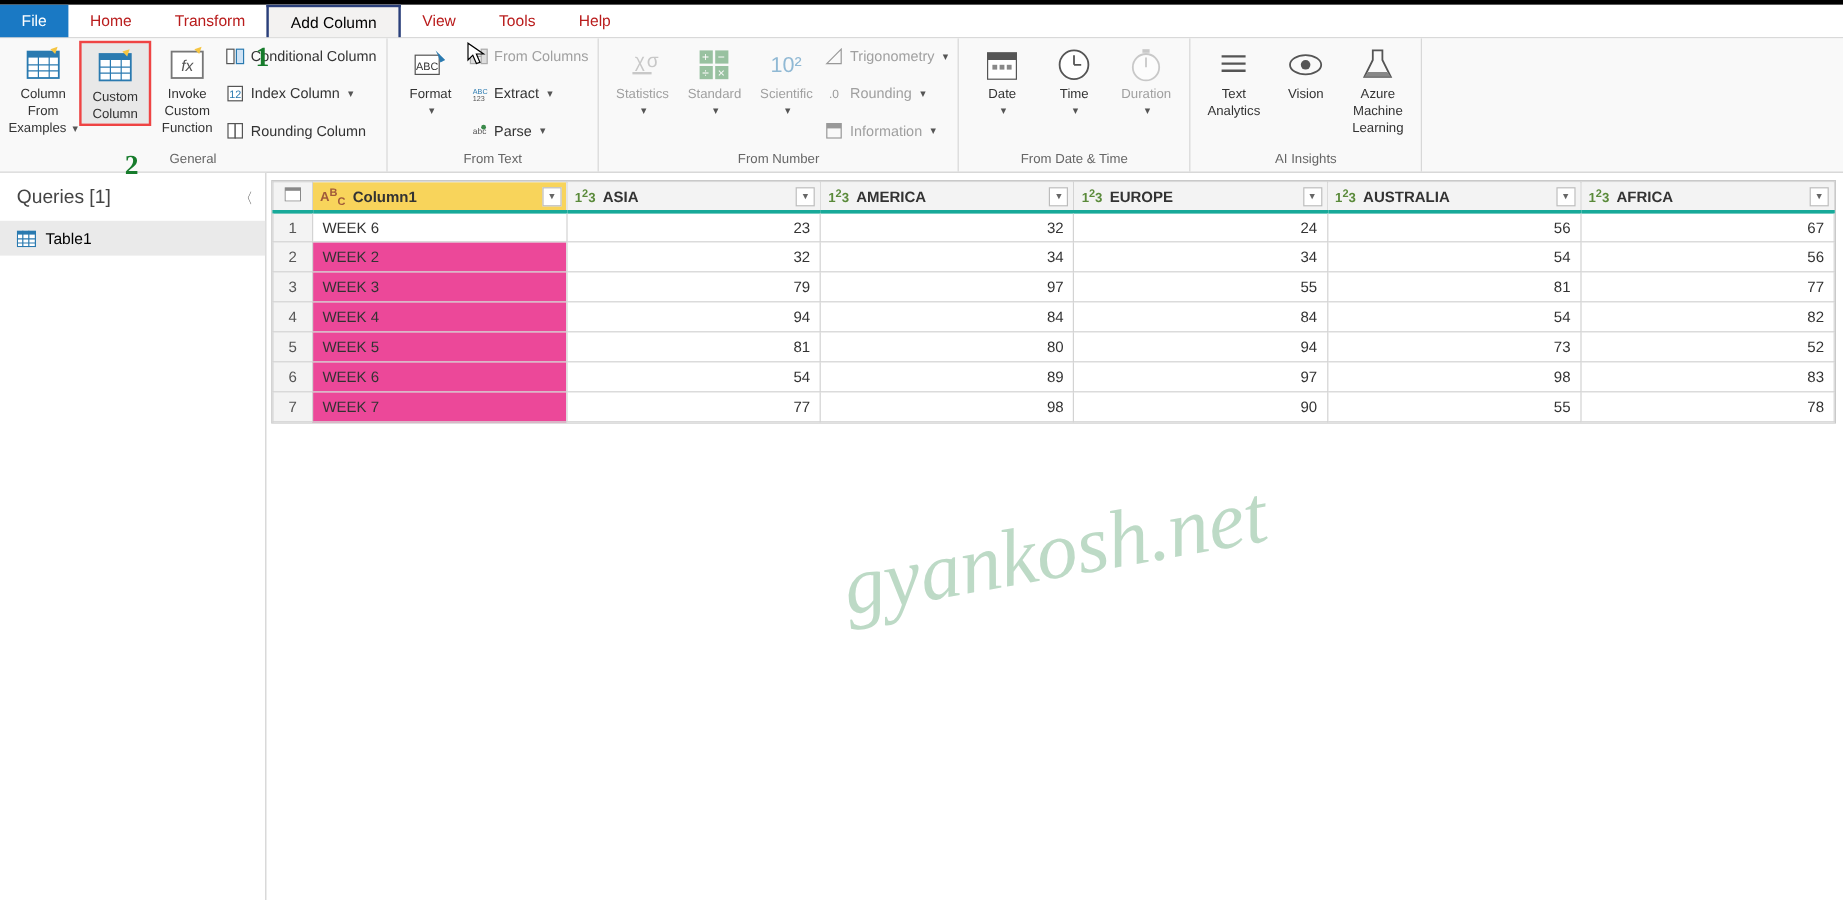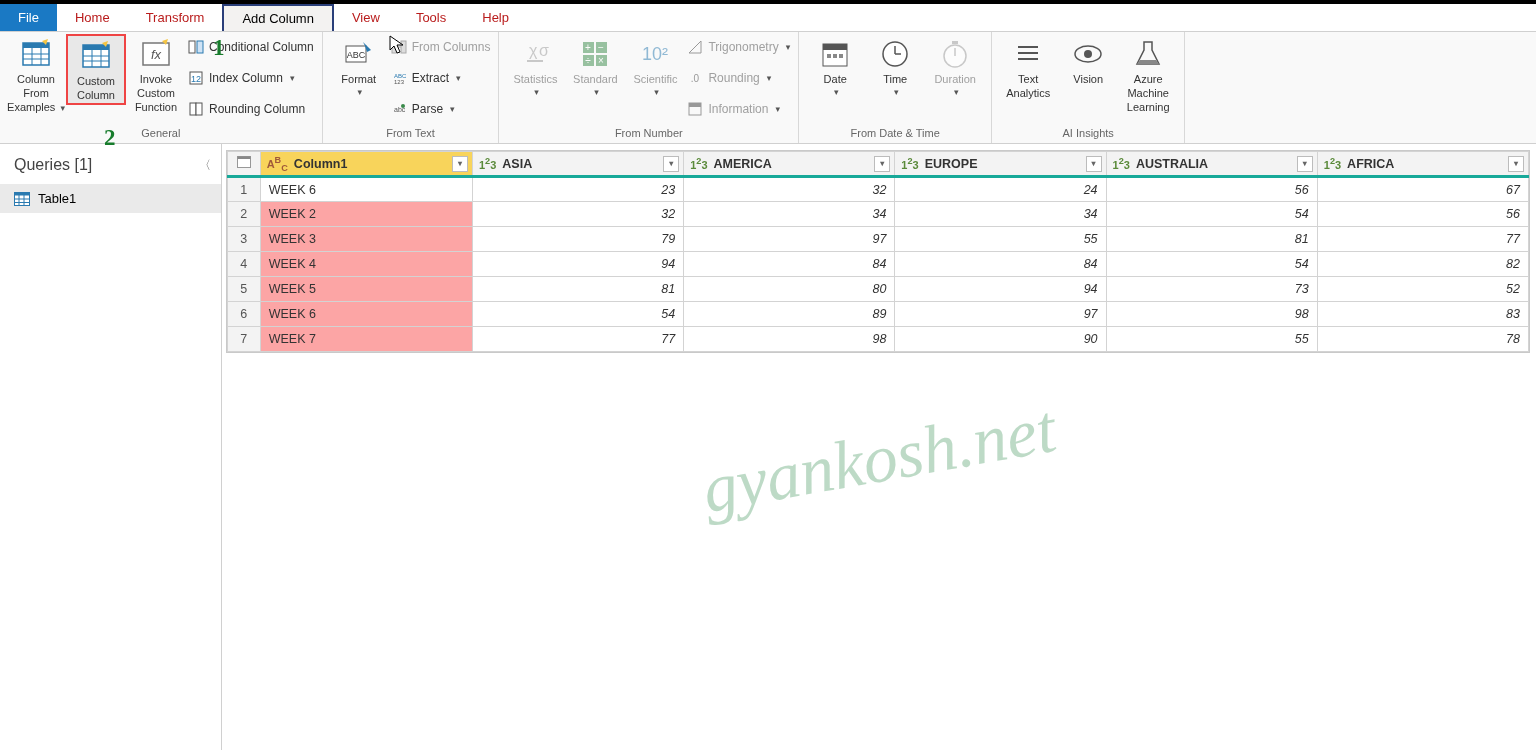--- a/index.html
+++ b/index.html
@@ -51,22 +51,22 @@
 table.data th, table.data td { border: 1px solid #d3d3d3; font-size: 12.5px; height: 25px; }
 th.rowhdr, td.rowhdr { width: 30px; text-align: center; background: #f3f3f3; color: #555; font-weight: normal; }
 th.colh { background: #f3f3f3; padding: 0; position: relative; }
 th.colh.first { background: #f8d45b; }
 .colh-inner { display: flex; align-items: center; height: 100%; padding: 0 4px 0 6px; }
 .typetag { font-size: 11px; color: #5a8a3a; font-weight: bold; margin-right: 6px; }
 .typetag.txt { color: #a05a3a; }
 .colname { flex: 1; text-align: left; font-weight: 600; color: #333; }
 .ddbtn { width: 16px; height: 16px; border: 1px solid #bcbcbc; background: #fff; display: flex; align-items: center; justify-content: center; font-size: 8px; color: #666; cursor: pointer; }
 td.cell-text { padding-left: 8px; color: #333; background: #fff; }
-td.cell-text.dim { background: #fca5a5; margin-left: 40px; }
-td.cell-num { text-align: right; padding-right: 8px; font-style: italic; color: #333; background: #fff; }
+td.cell-text.dim { background: #ec4899; margin-left: 40px; }
+td.cell-num { text-align: right; padding-right: 8px; color: #333; background: #fff; }
 
 
 .watermark {
   position: absolute; left: 50%; top: 52%; transform: translate(-50%,-50%) rotate(-10deg);
   font-size: 68px; font-style: italic; font-family: "Brush Script MT","Segoe Script",cursive;
   color: #6fae83; opacity: 0.45; pointer-events: none; white-space: nowrap;
 }
 
 
 .cursor { position: absolute; left: 389px; top: 35px; pointer-events: none; }

